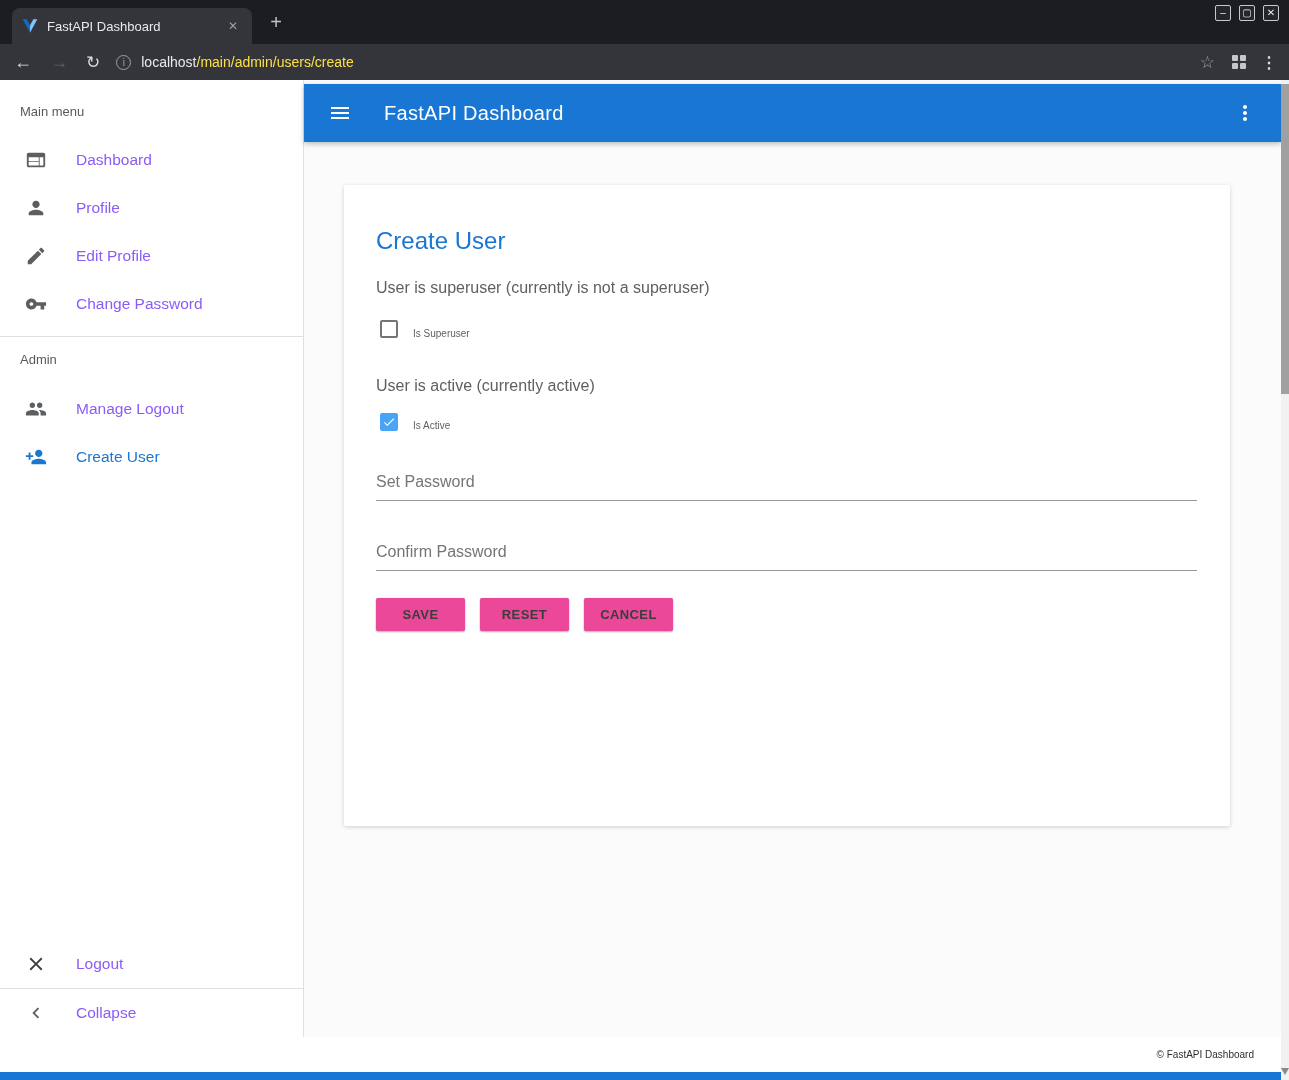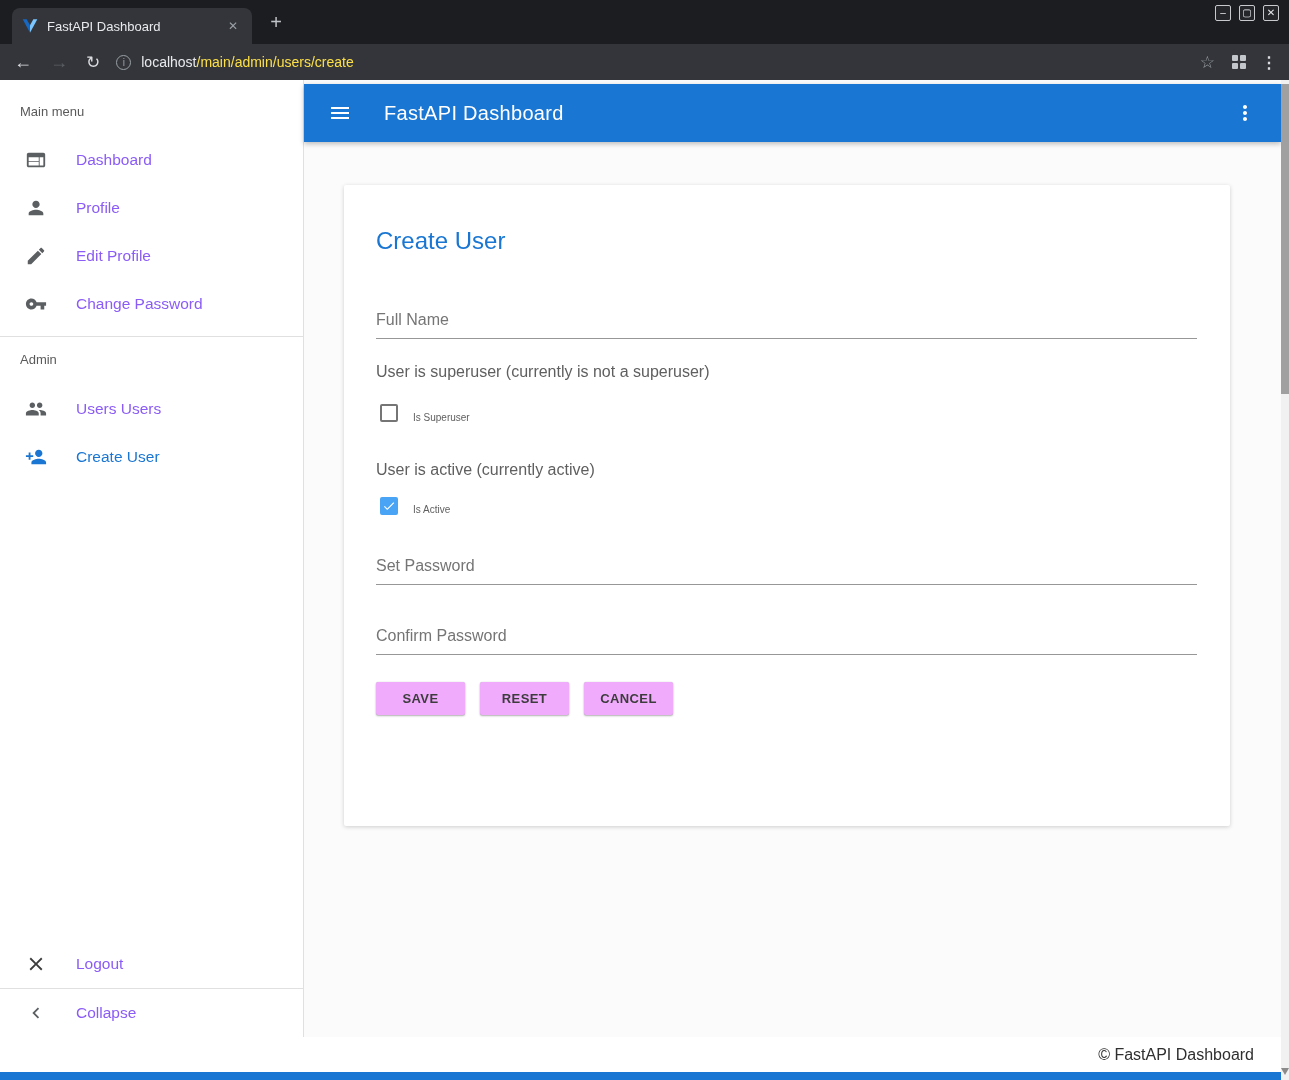--- a/index.html
+++ b/index.html
@@ -59,26 +59,26 @@
   .f1{margin-top:56px;}
   .f2{margin-top:42px;}
   .hint{font-size:16px;color:#5f5f5f;margin-top:24px;}
   .hint2{margin-top:36px;}
   .cbrow{display:flex;align-items:center;height:24px;margin-top:20px;}
   .cbrow2{margin-top:12px;align-items:flex-end;}
   .cbox{width:18px;height:18px;border:2px solid #757575;border-radius:2px;box-sizing:border-box;margin-left:4px;}
   .cbox.checked{border:none;background:#4aa4f5;display:flex;align-items:center;justify-content:center;}
   .cblabel{margin-left:15px;font-size:10px;color:#5f5f5f;margin-top:8px;}
   .btnrow{margin-top:27px;display:flex;}
-  .mbtn{min-width:89px;height:33px;background:#f0abfc;border:none;border-radius:2px;margin-right:15px;
+  .mbtn{min-width:89px;height:33px;background:#ec4899;border:none;border-radius:2px;margin-right:15px;
         font-family:"Liberation Sans",sans-serif;font-size:13px;font-weight:bold;letter-spacing:.4px;color:#3c3c3c;
         box-shadow:0 1px 2px rgba(0,0,0,.3),0 0 1px rgba(0,0,0,.2);cursor:pointer;}
   
   .footer{position:absolute;left:0;top:1037px;width:1281px;height:35px;background:#fff;
-          line-height:35px;text-align:right;padding-right:27px;box-sizing:border-box;font-size:16px;color:#2f2f2f;}
+          line-height:35px;text-align:right;padding-right:27px;box-sizing:border-box;font-size:10px;color:#2f2f2f;}
   .bluebar{position:absolute;left:0;top:1072px;width:1281px;height:8px;background:#1976d2;}
   
   .scrollbar{position:absolute;left:1281px;top:80px;width:8px;height:1000px;background:#f1f1f1;}
   .scrollthumb{position:absolute;left:0;top:4px;width:8px;height:310px;background:#a0a0a0;}
   .scrollcorner{position:absolute;left:0;top:988px;width:0;height:0;
                 border-left:4px solid transparent;border-right:4px solid transparent;border-top:7px solid #8a8a8a;}
 </style>
 </head>
 <body>
 
@@ -161,21 +161,21 @@
 
   <div class="divider"></div>
   <div class="sec-header second">Admin</div>
 
   <div class="side-item">
     <span class="sicon">
       <svg width="22" height="22" viewBox="0 0 24 24">
           <path fill="#5c5f62" d="M16 11c1.66 0 2.99-1.34 2.99-3S17.66 5 16 5c-1.66 0-3 1.34-3 3s1.34 3 3 3zm-8 0c1.66 0 2.99-1.34 2.99-3S9.66 5 8 5C6.34 5 5 6.34 5 8s1.34 3 3 3zm0 2c-2.33 0-7 1.17-7 3.5V19h14v-2.5c0-2.33-4.67-3.5-7-3.5zm8 0c-.29 0-.62.02-.97.05 1.16.84 1.97 1.97 1.97 3.45V19h6v-2.5c0-2.33-4.67-3.5-7-3.5z"></path>
         </svg>
     </span>
-    <span class="slabel">Users Users</span>
+    <span class="slabel">Manage Logout</span>
   </div>
 
   <div class="side-item active">
     <span class="sicon">
       <svg width="22" height="22" viewBox="0 0 24 24">
           <path fill="#1976d2" d="M15 12c2.21 0 4-1.79 4-4s-1.79-4-4-4-4 1.79-4 4 1.79 4 4 4zm-9-2V7H4v3H1v2h3v3h2v-3h3v-2H6zm9 4c-2.67 0-8 1.34-8 4v2h16v-2c0-2.66-5.33-4-8-4z"></path>
         </svg>
     </span>
     <span class="slabel">Create User</span>
   </div>
@@ -213,21 +213,20 @@
     <span style="display:flex;">
       <svg width="24" height="24" viewBox="0 0 24 24">
           <path fill="#ffffff" d="M12 8c1.1 0 2-.9 2-2s-.9-2-2-2-2 .9-2 2 .9 2 2 2zm0 2c-1.1 0-2 .9-2 2s.9 2 2 2 2-.9 2-2-.9-2-2-2zm0 6c-1.1 0-2 .9-2 2s.9 2 2 2 2-.9 2-2-.9-2-2-2z"></path>
         </svg>
     </span>
   </div>
 
   <div class="card">
     <h1>Create User</h1>
 
-    <input class="mfield f1" type="text" placeholder="Full Name" style="">
 
     <div class="hint">User is superuser (currently is not a superuser)</div>
     <div class="cbrow">
       <span class="cbox"></span>
       <span class="cblabel">Is Superuser</span>
     </div>
 
     <div class="hint hint2">User is active (currently active)</div>
     <div class="cbrow cbrow2">
       <span class="cbox checked">

